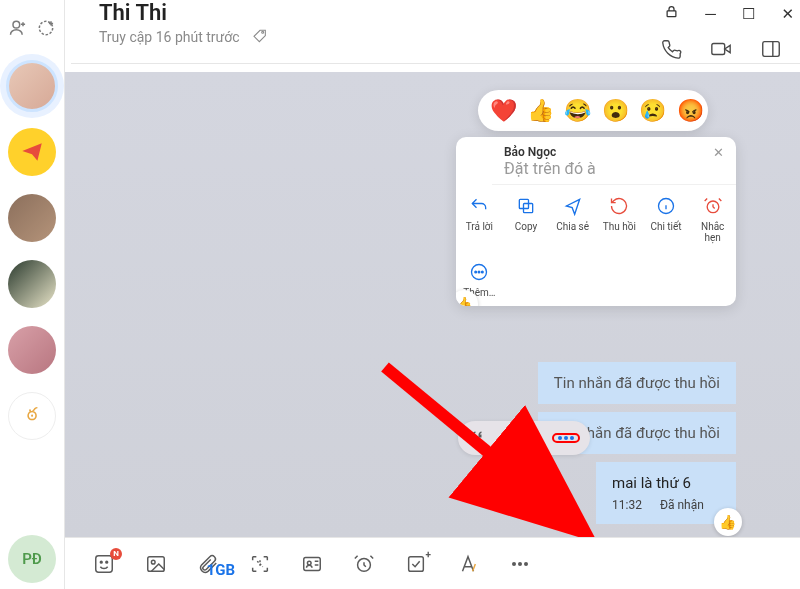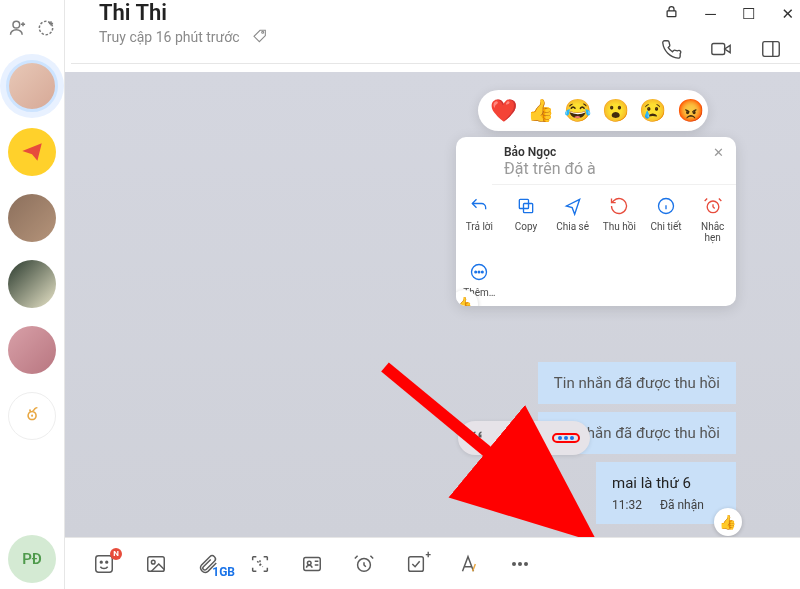--- a/index.html
+++ b/index.html
@@ -64,21 +64,21 @@
   .action-pill .more span{width:4px;height:4px;border-radius:50%;background:#1a73e8;}
 
   
   .arrow { position:absolute; left:310px; top:280px; pointer-events:none;}
 
   
   .toolbar { position: absolute; left: 65px; right: 0; bottom: 0; height: 52px; background: #fff; border-top: 1px solid #e6e6e6; display: flex; align-items: center; gap: 26px; padding-left: 26px; }
   .tool { position:relative; width:26px; height:26px; display:flex; align-items:center; justify-content:center; }
   .tool svg { width:22px;height:22px;stroke:#5a5a5a;fill:none;stroke-width:1.6;}
   .tool .badge { position:absolute; top:-3px; right:-5px; width:12px;height:12px;border-radius:50%;background:#e74c3c;color:#fff;font-size:8px;display:flex;align-items:center;justify-content:center;font-weight:bold;}
-  .tool .sub { position:absolute; bottom:-2px; right:-14px; font-size:12px; font-weight:700;color:#1a73e8;}
+  .tool .sub { position:absolute; bottom:-2px; right:-14px; font-size:15px; font-weight:700;color:#1a73e8;}
   .tool .plus { position:absolute; top:-2px; right:-2px; font-size:10px; color:#5a5a5a; font-weight:bold;}
   .tool.dots span{width:4px;height:4px;border-radius:50%;background:#5a5a5a;display:inline-block;margin:0 1px;}
 </style>
 </head>
 <body>
 
 <div class="win-controls">
   <span>
     <svg width="15" height="15" viewBox="0 0 24 24" fill="none" stroke="#333" stroke-width="2">
         <rect x="5" y="11" width="14" height="9" rx="1"></rect>

